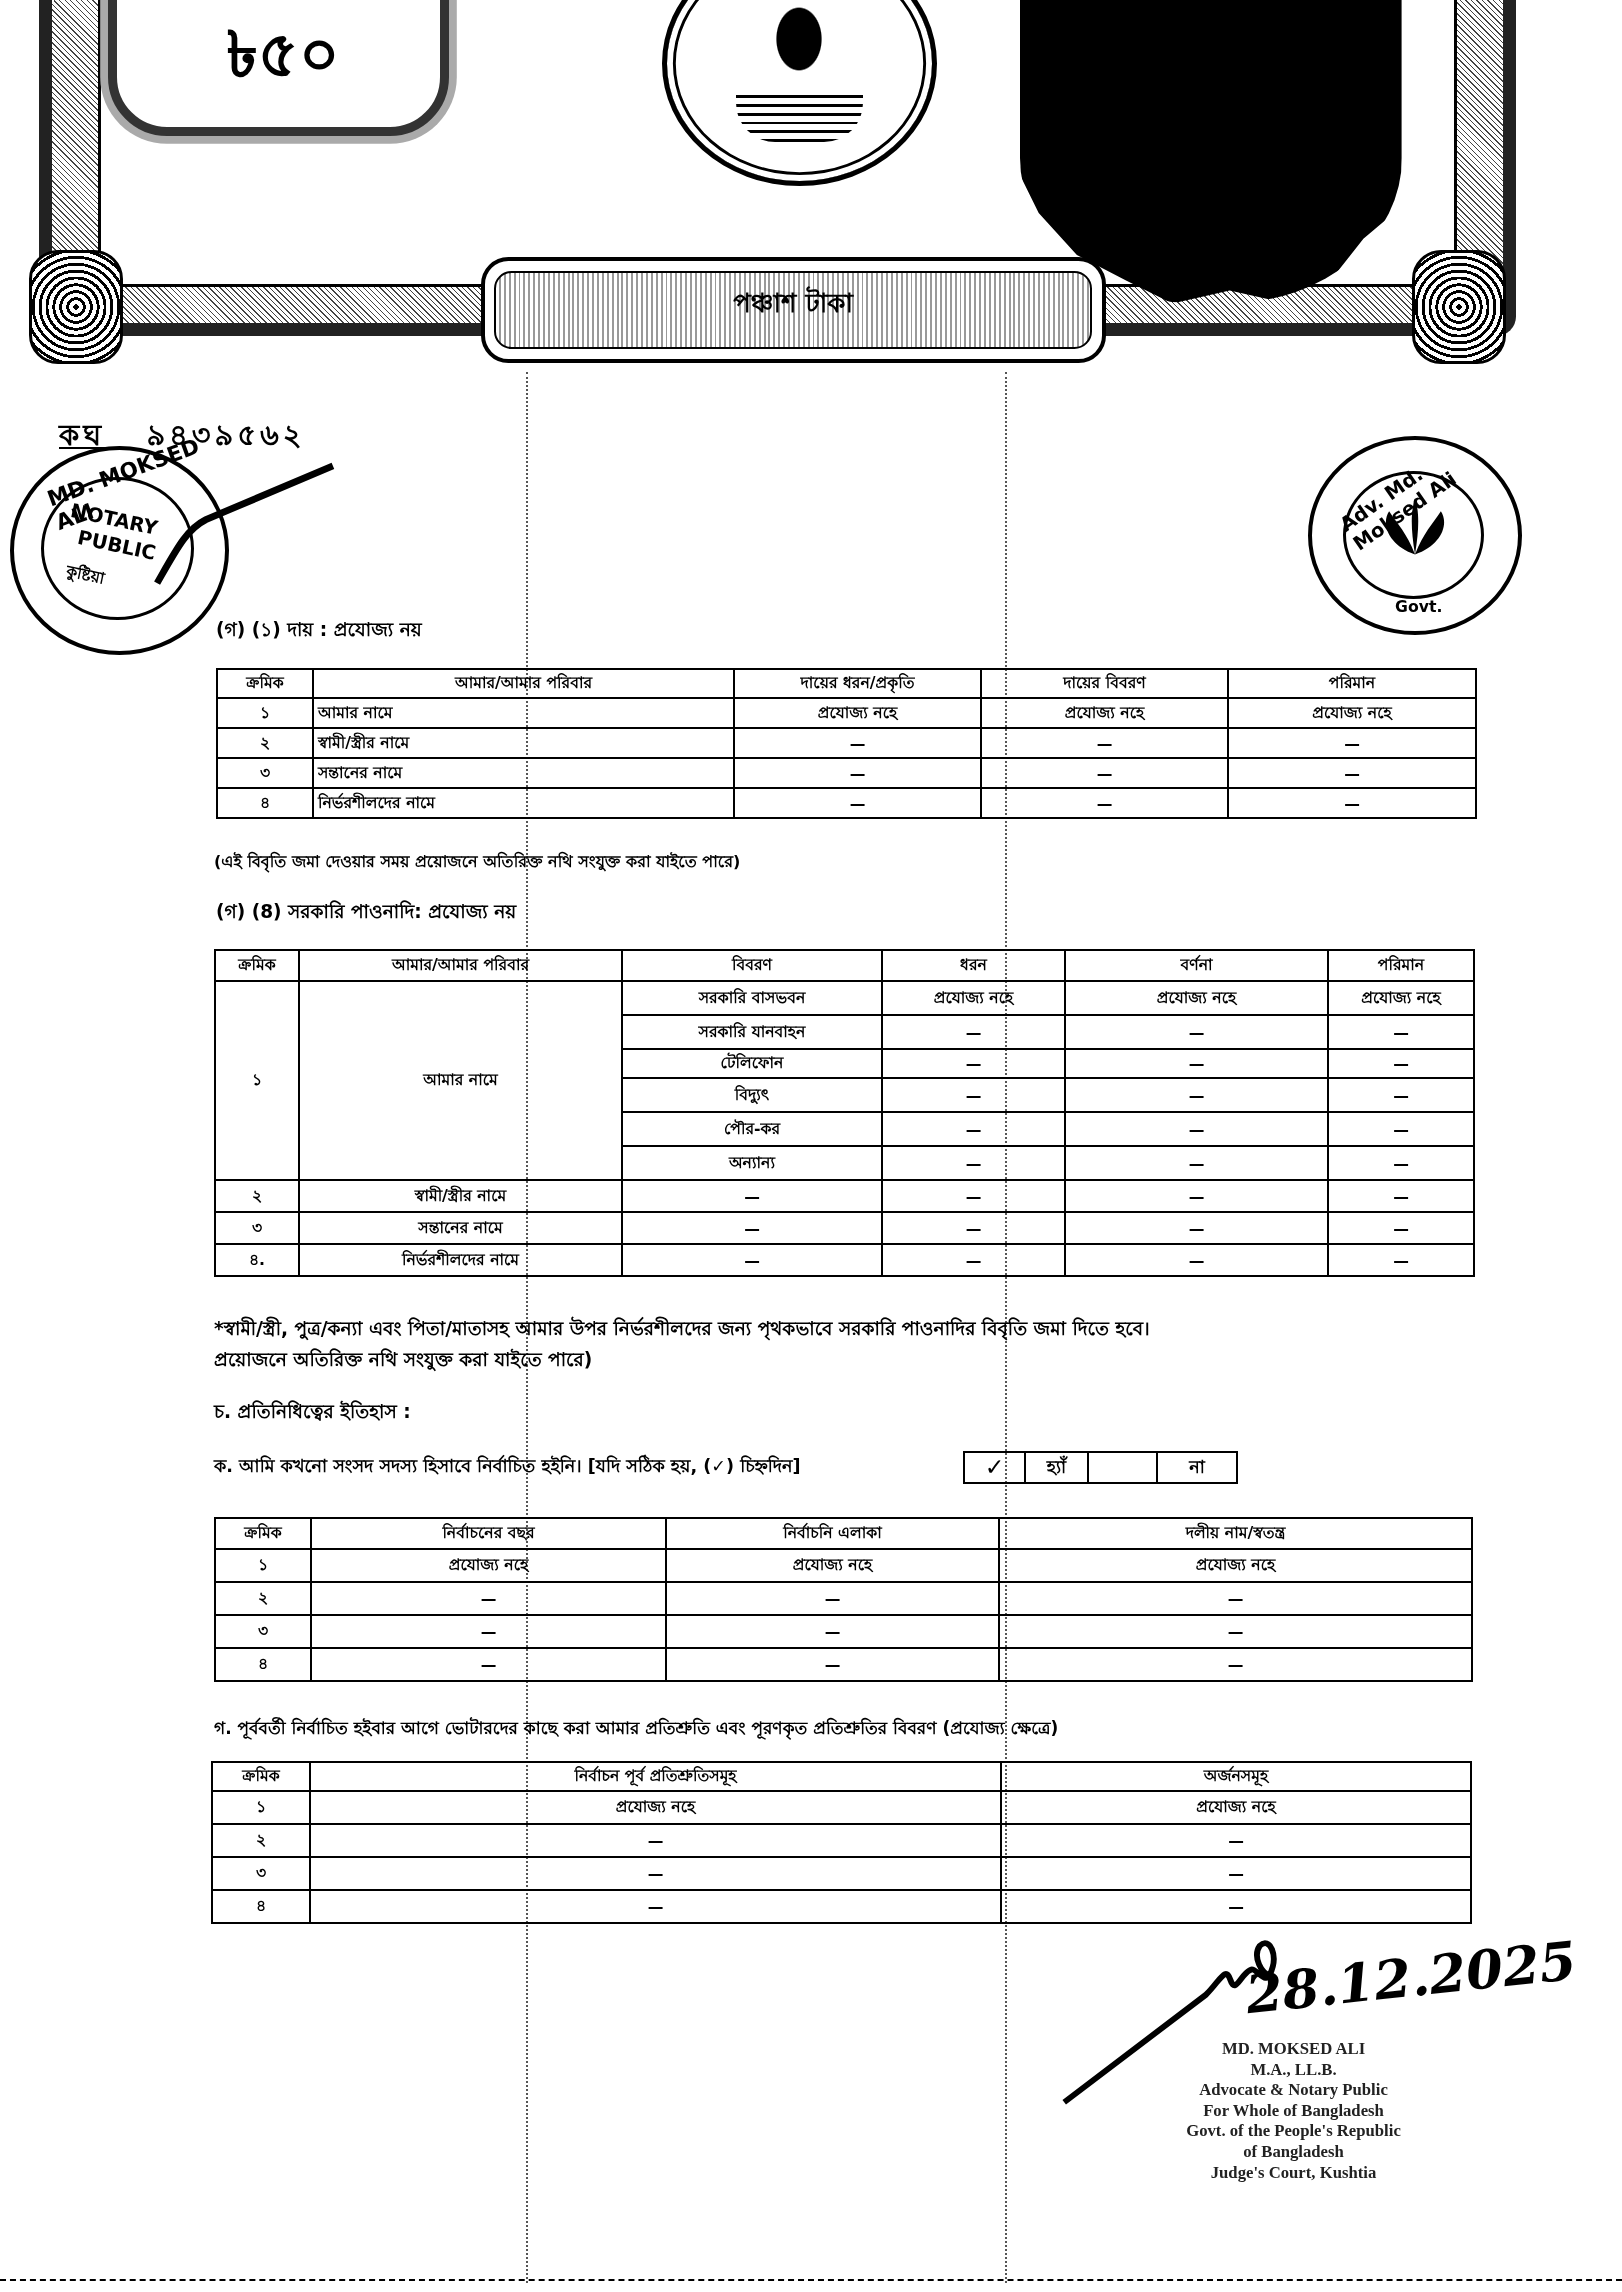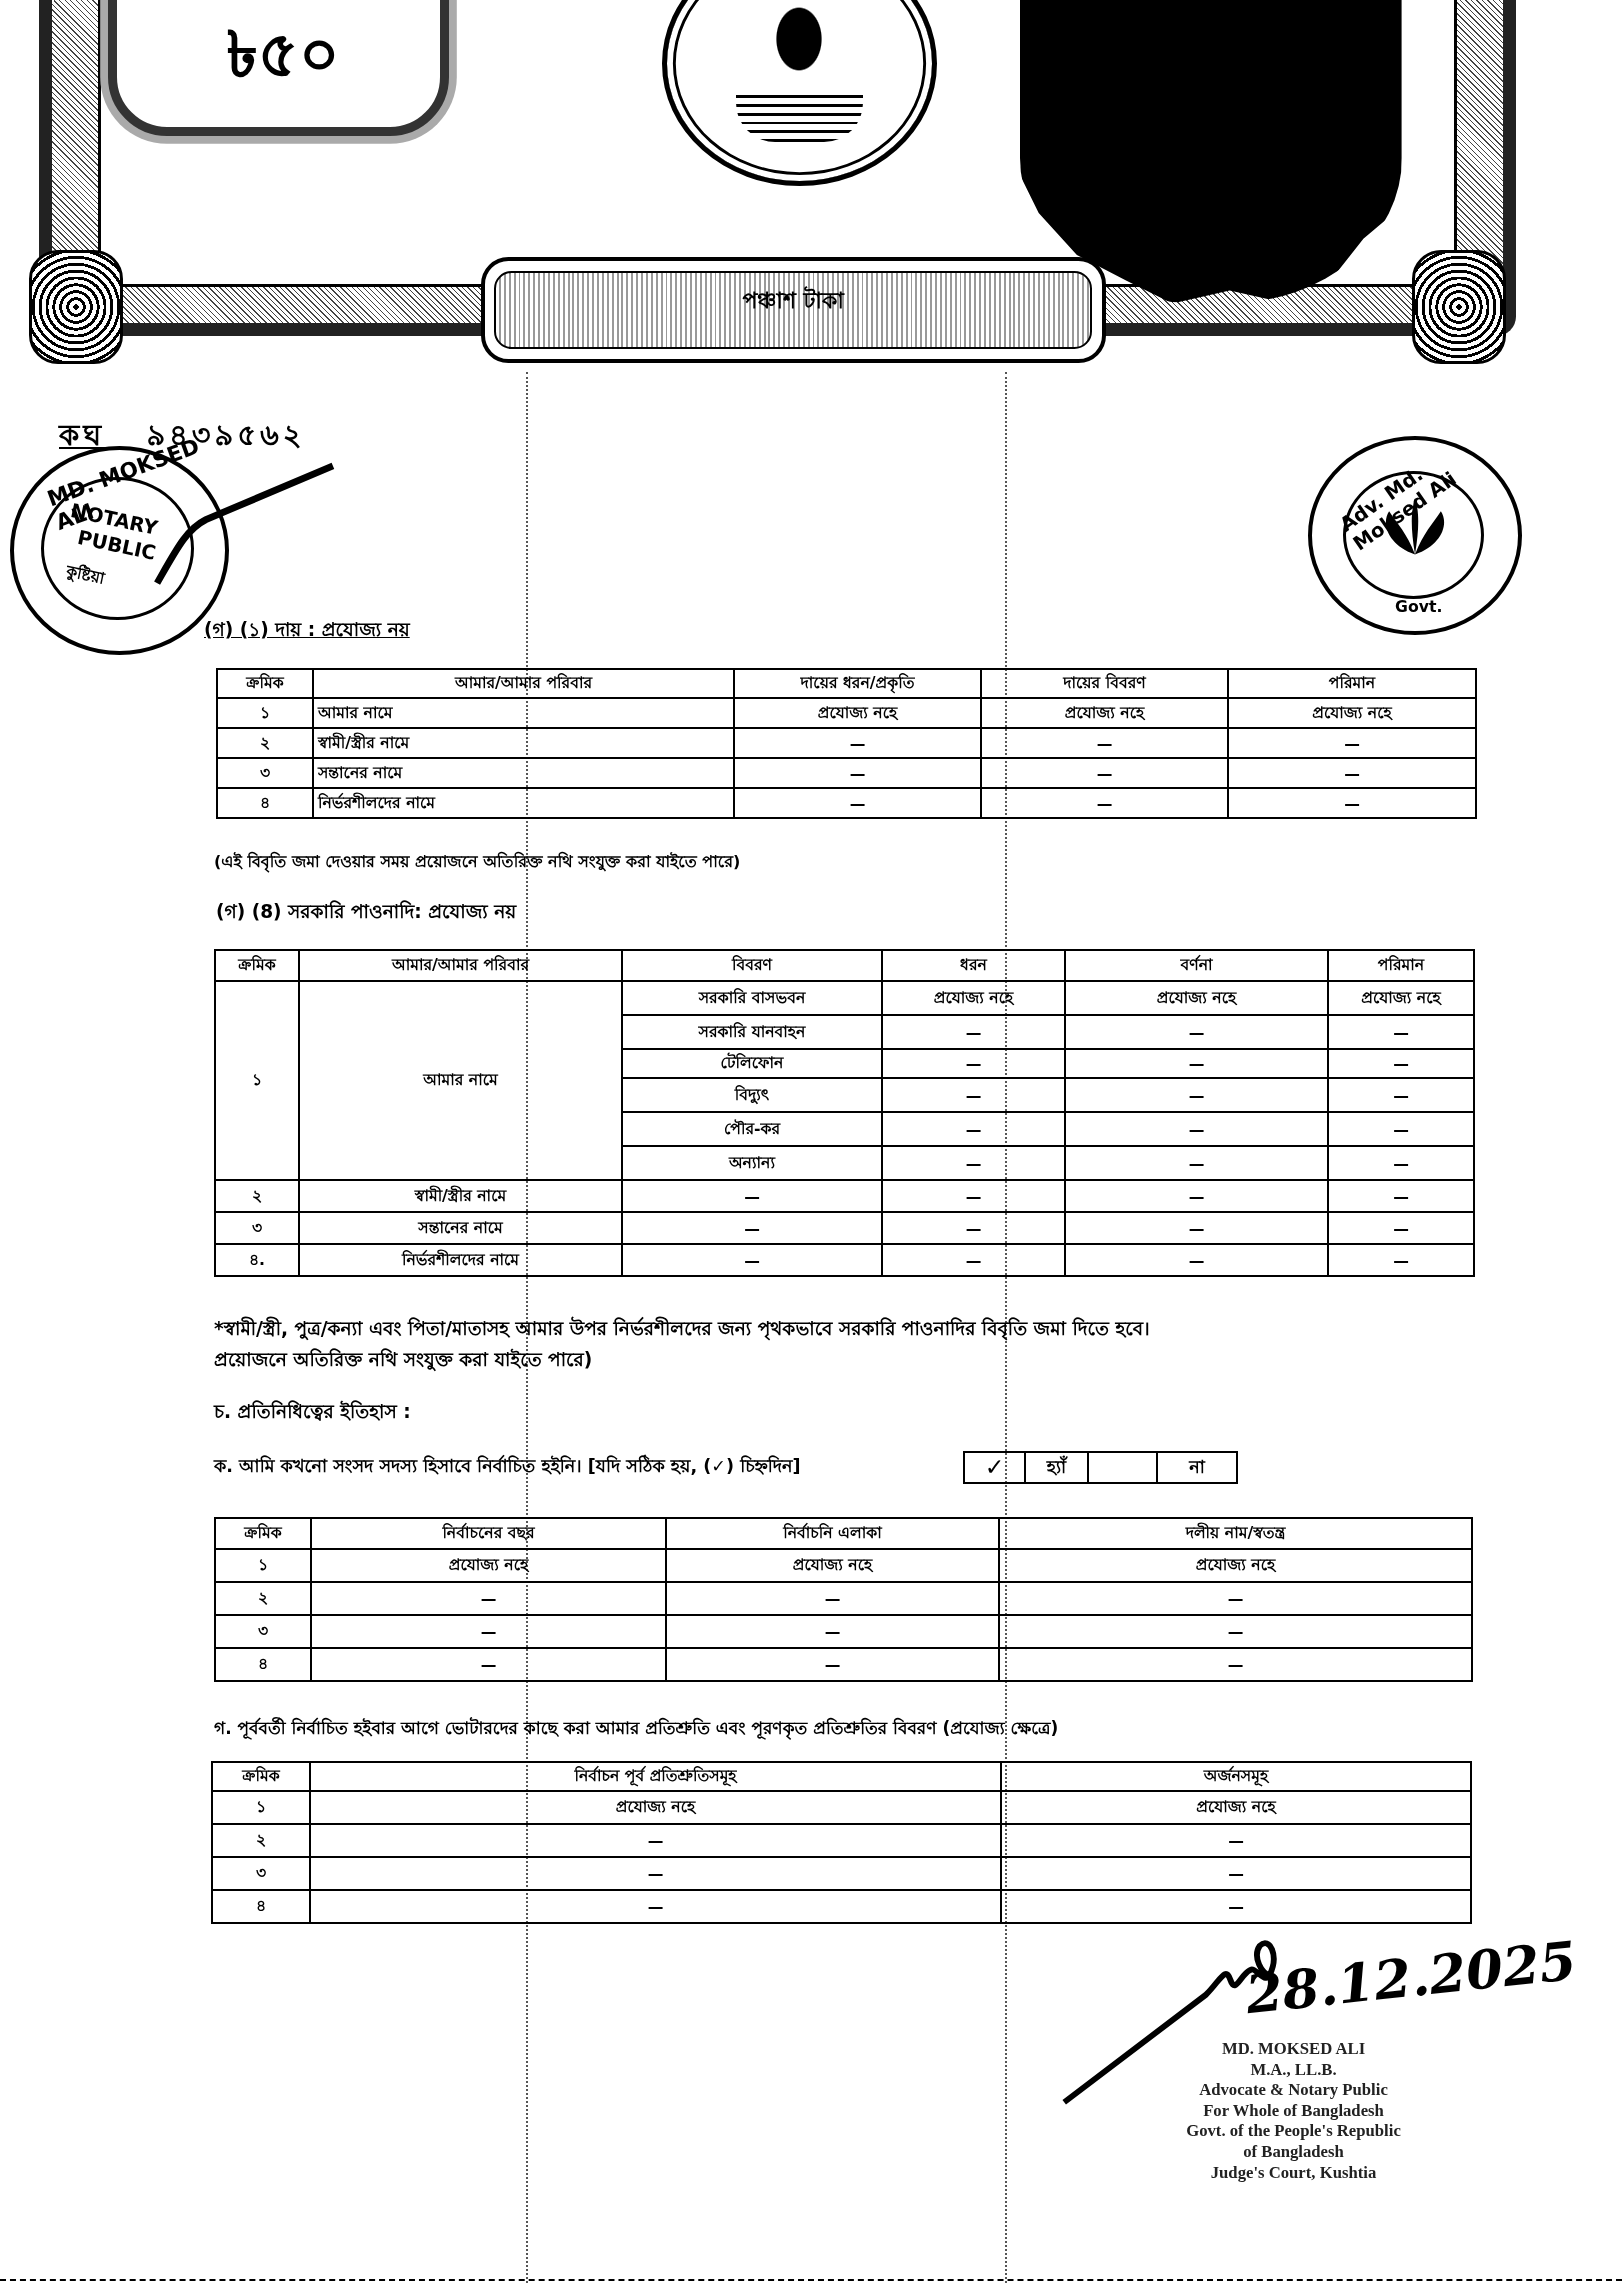--- a/index.html
+++ b/index.html
@@ -27,21 +27,21 @@
       background:repeating-linear-gradient(0deg,#000 0 2.9px,#fff 2.9px 8.8px); border-radius:0 0 39px 39px; }
   .seal-black { position:absolute; left:1000px; top:-19.6px; width:382px; height:323px;
       background:#000; border-radius:0 0 45% 45%;
       clip-path:polygon(0 0,100% 0,100% 70%,90% 80%,82% 92%,70% 100%,55% 96%,40% 100%,28% 93%,15% 85%,5% 72%,0 60%); }
   .banner { position:absolute; left:461px; top:257px; width:617px; height:98px;
       border:4.9px solid #000; border-radius:27.4px; background:#fff; }
   .banner-inner { position:absolute; left:9.8px; top:9.8px; right:9.8px; bottom:9.8px;
       border-radius:17.6px; border:2.9px solid #000;
       background:repeating-linear-gradient(90deg,#fff 0 2.9px,#999 2.9px 4.9px); }
   .banner-text { position:absolute; left:0; right:0; top:21.6px; text-align:center;
-      font-size:22px; font-weight:bold; }
+      font-size:26px; font-weight:bold; }
   .corner { position:absolute; width:88px; height:108px; border:3.9px solid #000; border-radius:29px;
       background:repeating-radial-gradient(circle,#000 0 2.9px,#fff 2.9px 6.9px); }
   
   .serial { left:59px; top:412px; font-size:29px; font-weight:bold; letter-spacing:3.9px; }
   .serial-label { text-decoration:underline; margin-right:27.4px; }
   
   .seal { border:4.9px solid #000; border-radius:50%; }
   .seal-left { left:9.8px; top:446px; width:211px; height:201px; }
   .seal-left-inner { position:absolute; left:27.4px; top:27.4px; width:147px; height:137px;
       border:3.9px solid #000; border-radius:50%; }
@@ -116,21 +116,21 @@
 <div class="abs seal seal-right">
   <div class="seal-text" style="left:19.6px;top:19.6px;transform:rotate(-35deg);font-size:19.6px;">Adv. Md. Moksed Ali</div>
   <div class="seal-right-inner">
     <svg viewBox="0 0 100 80" style="position:absolute;left:24.5px;top:19.6px;width:88px;height:69px;">
       <path d="M50 70 C20 60 10 35 20 20 C 30 35 40 45 50 70 C 60 45 70 35 80 20 C 90 35 80 60 50 70 Z M50 70 C 45 40 45 20 50 5 C 55 20 55 40 50 70Z" fill="#000"></path>
     </svg>
   </div>
   <div class="seal-text" style="left:83px;top:157px;font-size:15.7px;">Govt.</div>
 </div>
 
-<div class="abs t" style="left:204px;top:616px;text-decoration:underline;">(গ) (১) দায় : প্রযোজ্য নয়</div>
+<div class="abs t" style="left:216px;top:616px;">(গ) (১) দায় : প্রযোজ্য নয়</div>
 <table class="doc" style="left:216px;top:668px;width:1259px;">
   <colgroup>
       <col style="width:96px">
       <col style="width:421px">
       <col style="width:247px">
       <col style="width:247px">
       <col style="width:248px">
     </colgroup>
   <tbody>
       <tr style="height:25.5px;">

